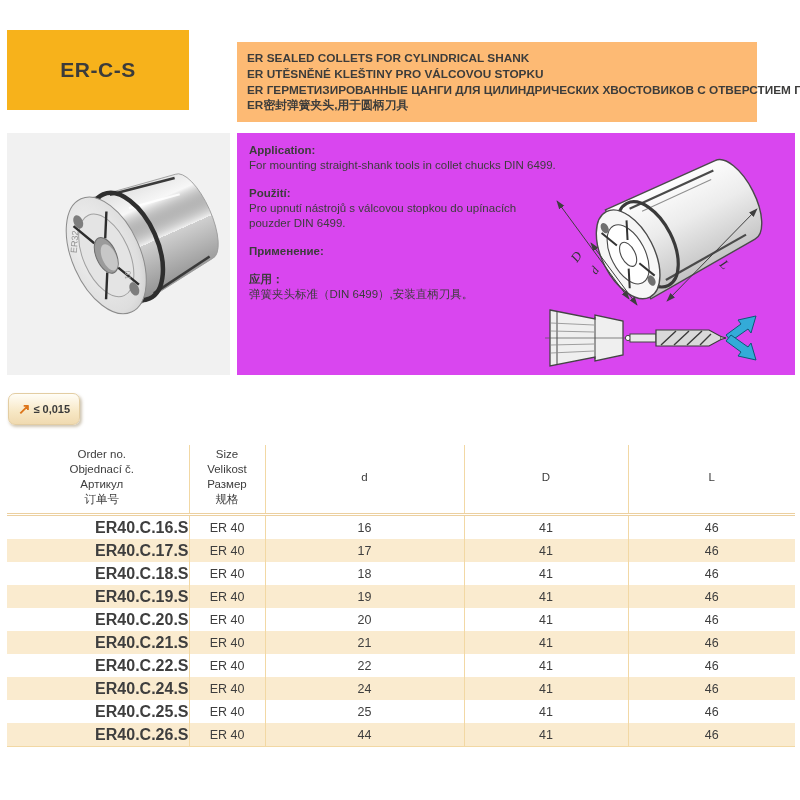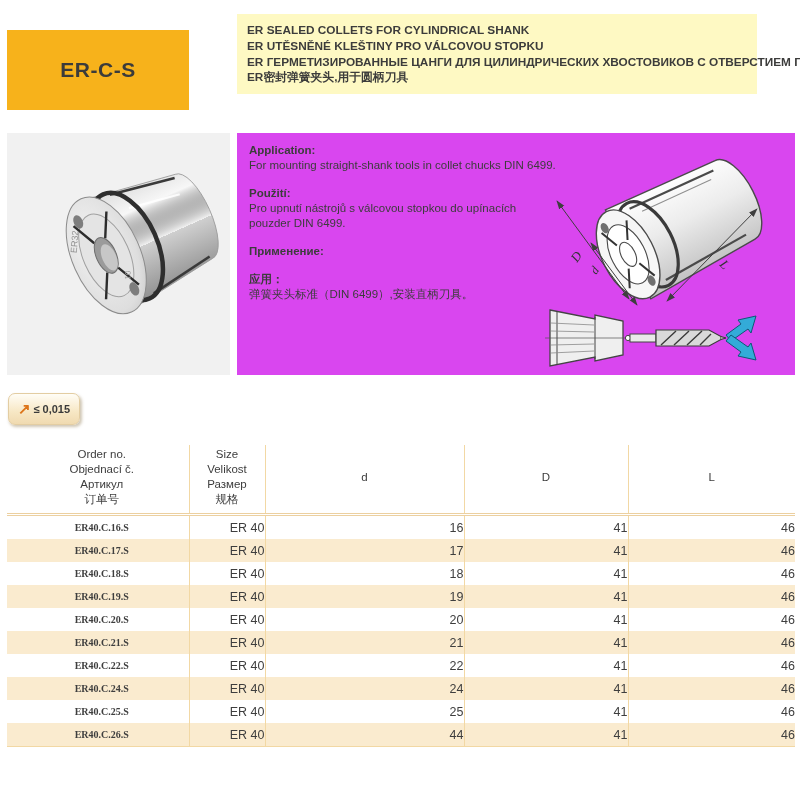--- a/index.html
+++ b/index.html
@@ -7,22 +7,22 @@
     width:800px;height:800px;position:relative;background:#ffffff;
     font-family:"Liberation Sans",sans-serif;color:#3c3c3b;overflow:hidden;
   }
   
   .code-box{
     position:absolute;left:7px;top:30px;width:182px;height:80px;
     background:#f7b21b;display:flex;align-items:center;justify-content:center;
   }
   .code-box .code{font-size:21px;font-weight:bold;color:#3b3b3b;letter-spacing:.5px;}
   .title-box{
-    position:absolute;left:237px;top:14px;width:520px;height:80px;
-    background:#fef9c3;box-sizing:border-box;padding:9px 8px 0 10px;
+    position:absolute;left:237px;top:42px;width:520px;height:80px;
+    background:#fdba74;box-sizing:border-box;padding:9px 8px 0 10px;
   }
   .title-box .tl{font-size:11.8px;font-weight:bold;line-height:15.8px;color:#3c3c3b;white-space:nowrap;}
   
   .photo-box{
     position:absolute;left:7px;top:133px;width:223px;height:242px;background:#f1f1f1;
   }
   
   .app-panel{
     position:absolute;left:237px;top:133px;width:558px;height:242px;background:#d946ef;
   }
@@ -46,23 +46,23 @@
     position:absolute;left:7px;top:445px;width:788px;
     border-collapse:collapse;table-layout:fixed;
   }
   table.spec th{
     font-weight:normal;font-size:11.5px;line-height:15px;color:#3d3d3d;
     vertical-align:middle;padding:2px 0 6px 0;
   }
   table.spec th.c-order{text-align:center;padding-left:8px;}
   table.spec thead tr{border-bottom:3px double #ecd0a0;}
   table.spec td{
-    height:23px;font-size:12.5px;color:#3e3e3e;text-align:right;padding:0;
-  }
-  table.spec td.c-order{text-align:center;padding-left:8px;font-weight:bold;font-size:10px;font-family:Liberation Serif, serif;}
+    height:23px;font-size:12.5px;color:#3e3e3e;text-align:center;padding:0;
+  }
+  table.spec td.c-order{text-align:right;padding-left:8px;font-weight:bold;font-size:16px;}
   table.spec th + th, table.spec td + td{border-left:1px solid #f2d8a4;}
   table.spec tbody tr:nth-child(even){background:#faebcf;}
   table.spec tbody tr:last-child{border-bottom:1px solid #f2d8a4;}
   .dimhead{font-size:12.5px;}
 </style>
 </head>
 <body>
 
 <div class="code-box">
   <span class="code">ER-C-S</span>

